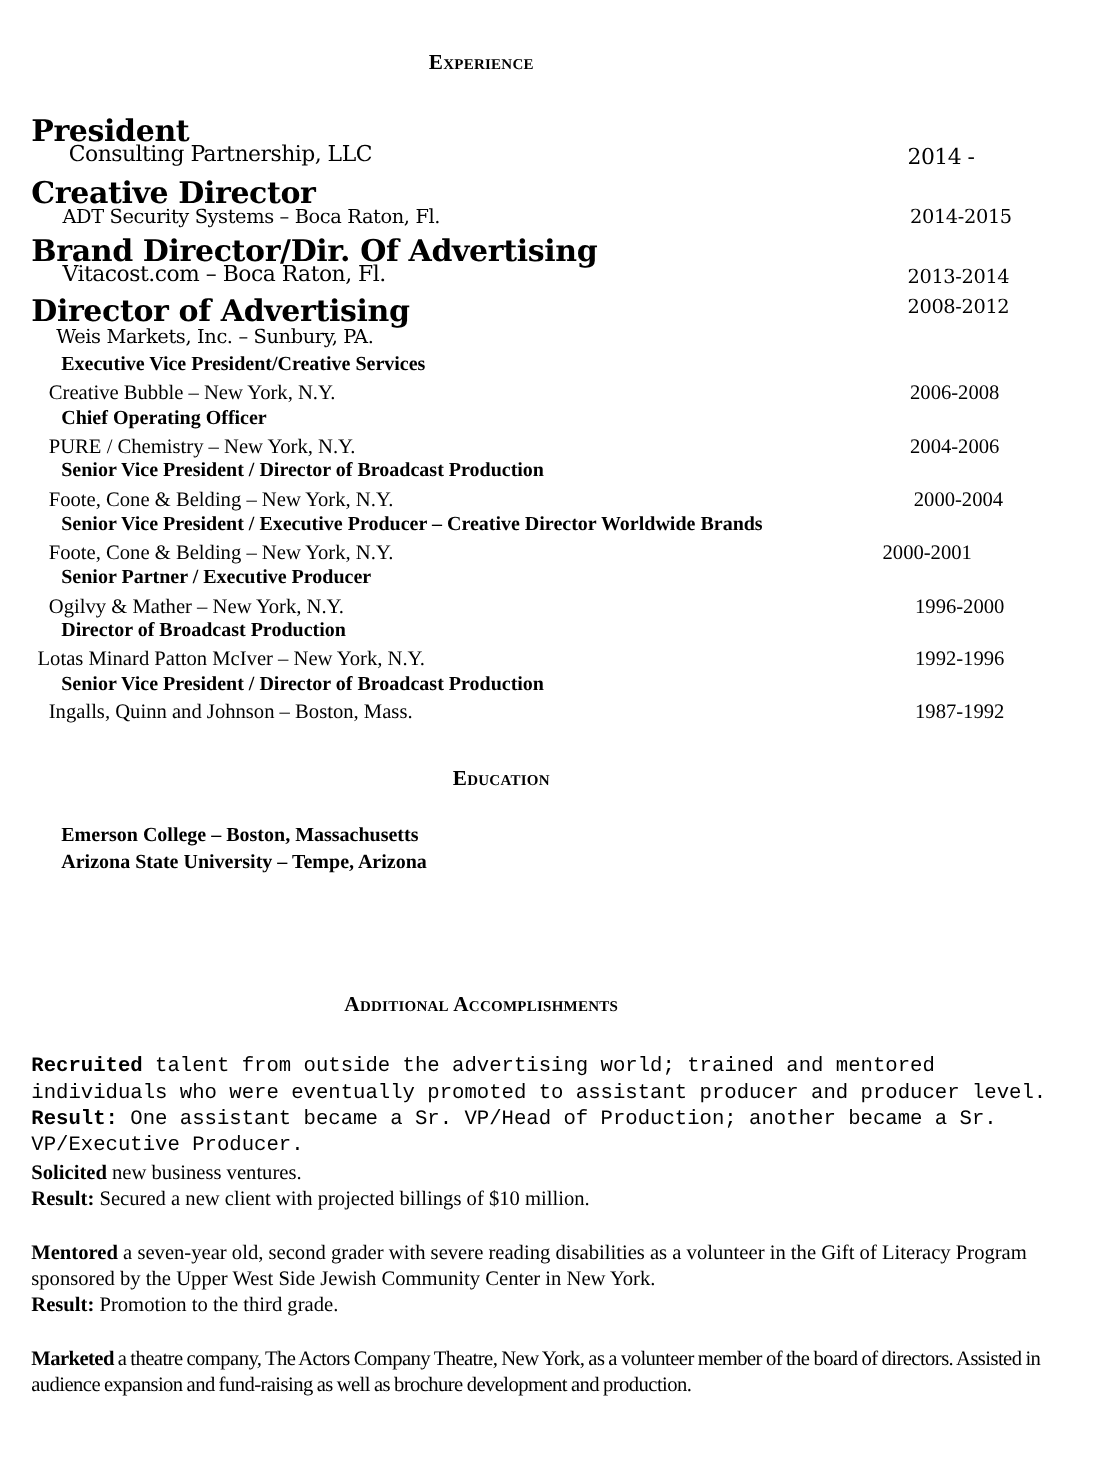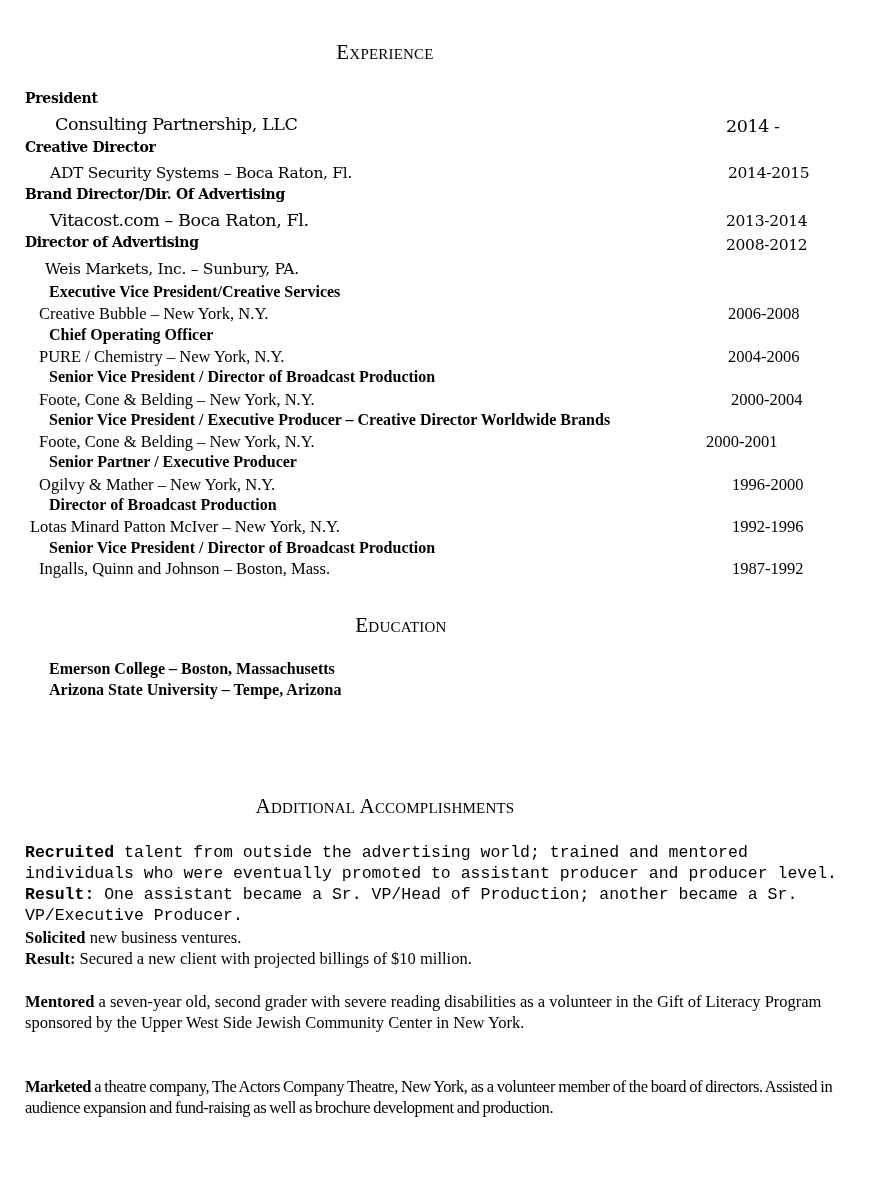--- a/index.html
+++ b/index.html
@@ -1,20 +1,20 @@
 <!DOCTYPE html>
 <html><head>
 <meta charset="utf-8">
 <style>
   html, body { margin: 0; padding: 0; background: #ffffff; }
   body { width: 894px; height: 1182px; position: relative; color: #000; font-family: "Liberation Serif", "DejaVu Serif", serif; overflow: hidden; }
-  .section-title { position: absolute; left: 0; width: 770px; text-align: center; font-weight: normal; font-variant: small-caps; font-size: 21px; letter-spacing: 0.2px; }
+  .section-title { position: absolute; left: 0; width: 770px; text-align: center; font-weight: bold; font-variant: small-caps; font-size: 17px; letter-spacing: 0.2px; }
   .line { position: absolute; left: 25px; white-space: nowrap; }
   .date { position: absolute; white-space: nowrap; }
-  .b-lg { font-family: "DejaVu Serif", serif; font-weight: bold; font-size: 14px; letter-spacing: -0.3px; }
+  .b-lg { font-family: "DejaVu Serif", serif; font-weight: bold; font-size: 24px; letter-spacing: -0.3px; }
   .n-lg { font-family: "DejaVu Serif", serif; font-size: 17.5px; letter-spacing: -0.4px; }
   .n-md { font-family: "DejaVu Serif", serif; font-size: 15.5px; letter-spacing: -0.3px; }
   .b-sm { font-weight: bold; font-size: 16px; margin-left: 24px; }
   .n-sm { font-size: 16.5px; }
   .para { position: absolute; left: 25px; width: 840px; font-size: 16.5px; line-height: 21px; }
   .para b { font-weight: bold; }
   .tight { letter-spacing: -0.45px; word-spacing: -0.5px; }
 </style>
 </head>
 <body>
@@ -76,17 +76,18 @@
   <div><b>Result:</b><span> One assistant became a Sr. VP/Head of Production; another became a Sr. VP/Executive Producer.</span></div>
 </div>
 
 <div class="para" style="top:927px;">
   <div><b>Solicited</b><span> new business ventures.</span></div>
   <div><b>Result:</b><span> Secured a new client with projected billings of $10 million.</span></div>
 </div>
 
 <div class="para" style="top:991px;">
   <div><b>Mentored</b><span> a seven-year old, second grader with severe reading disabilities as a volunteer in the Gift of Literacy Program sponsored by the Upper West Side Jewish Community Center in New York.</span></div>
+  <div><b>Result:</b><span> Promotion to the third grade.</span></div>
 </div>
 
 <div class="para tight" style="top:1076px; width:850px;">
   <div><b>Marketed</b><span> a theatre company, The Actors Company Theatre, New York, as a volunteer member of the board of directors.  Assisted in audience expansion and fund-raising as well as brochure development and production.</span></div>
 </div>
 
 </body></html>

